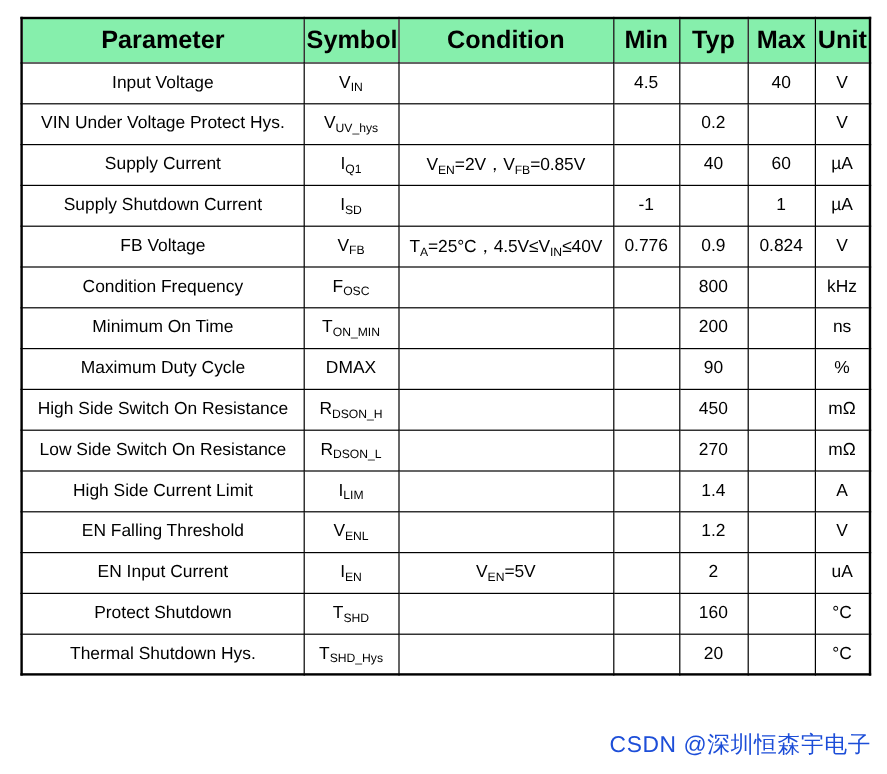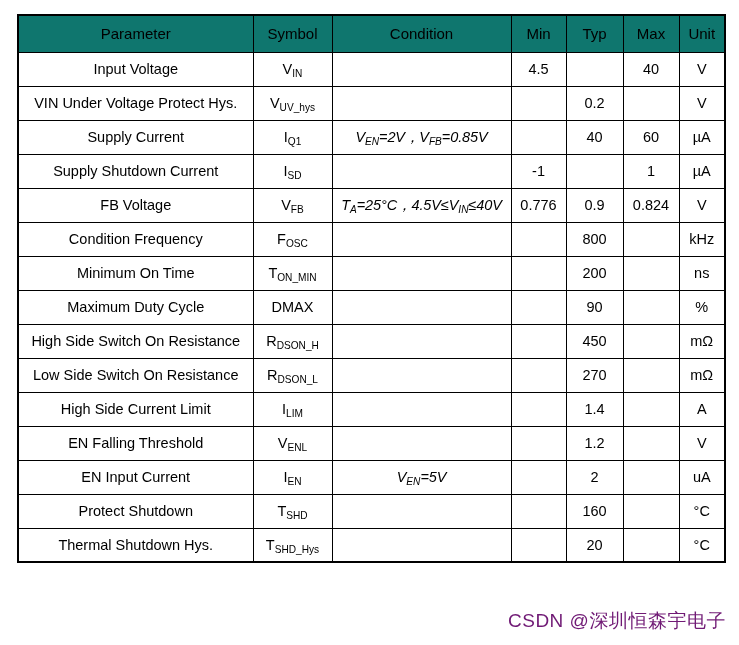--- a/index.html
+++ b/index.html
@@ -45,24 +45,24 @@
     font-size: 14.5px;
     color: #000000;
     padding: 0 2px;
     height: 34px;
     box-sizing: border-box;
     white-space: nowrap;
     overflow: hidden;
   }
 
   table.spec thead th {
-    background: #0f766e;
-    font-weight: normal;
+    background: #86efac;
+    font-weight: bold;
     height: 37px;
-    font-size: 15px;
+    font-size: 21px;
   }
 
   table.spec tbody td {
     background: #ffffff;
     font-weight: normal;
   }
 
   .cell-sub sub {
     font-size: 0.7em;
     vertical-align: baseline;
@@ -71,29 +71,28 @@
     letter-spacing: 0;
   }
 
   .sym {
     font-size: 14.5px;
   }
 
   .cond {
     font-size: 14px;
     letter-spacing: -0.1px;
-    font-style: italic;
   }
 
   #watermark {
     position: absolute;
     left: 508px;
     top: 608px;
     font-size: 19px;
-    color: #701a75;
+    color: #1d4ed8;
     font-family: "Liberation Sans", sans-serif;
     white-space: nowrap;
     pointer-events: none;
     letter-spacing: 0.5px;
   }
 </style>
 </head>
 <body>
 
 <div id="spec-wrap">

